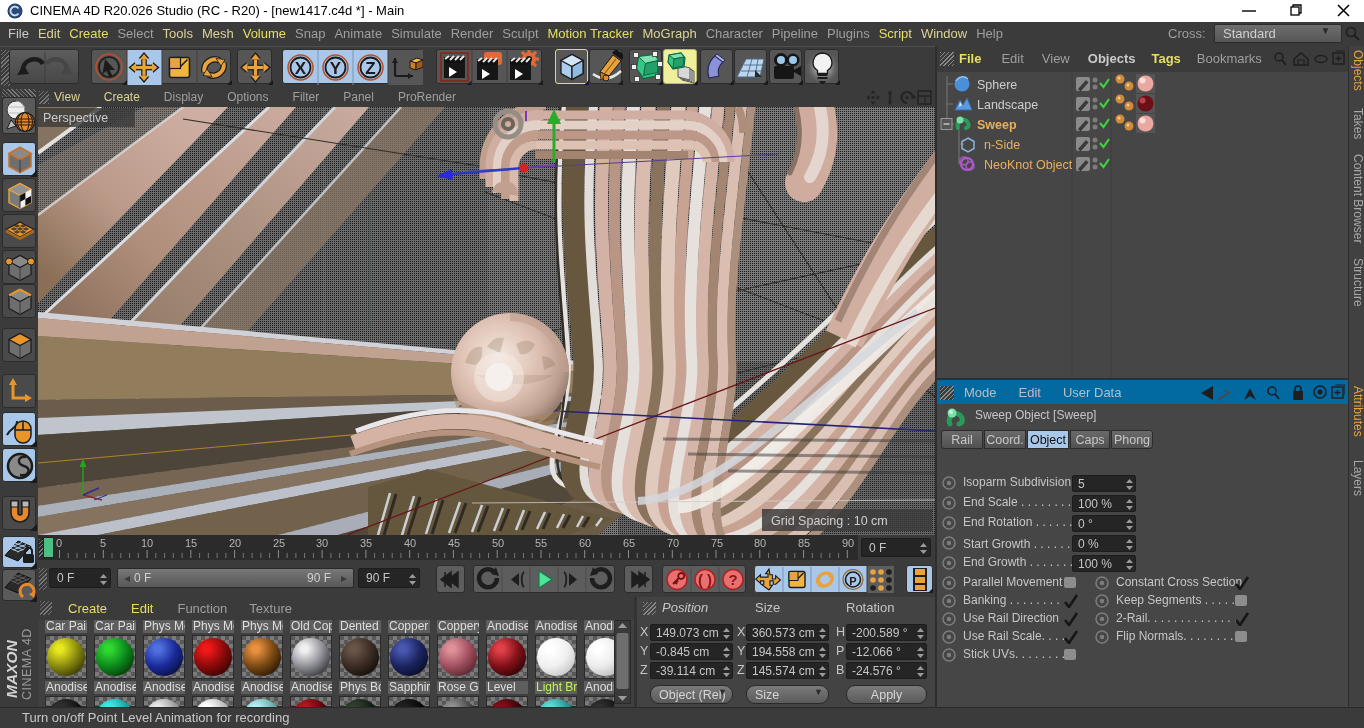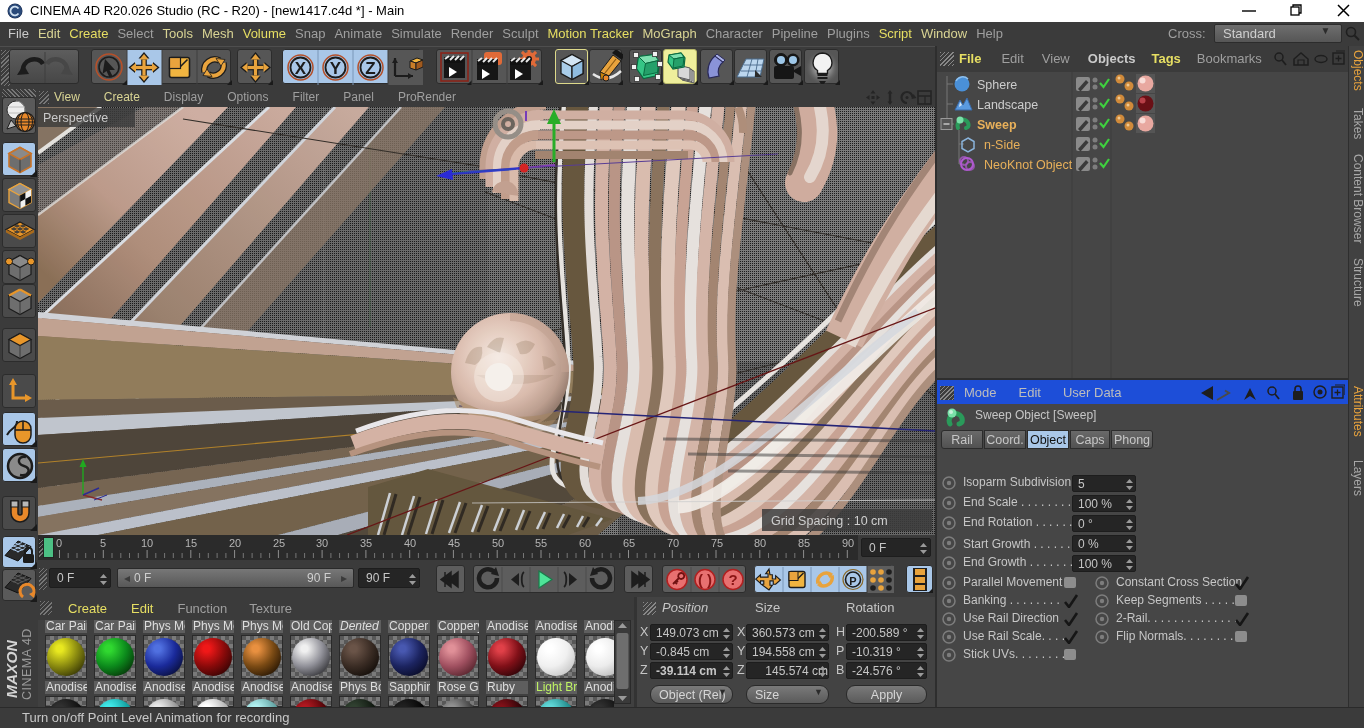--- a/index.html
+++ b/index.html
@@ -879,21 +879,21 @@
         <div class="abs" style="left:1px;top:2px;width:38px;height:38px;border-radius:50%;background:radial-gradient(circle at 33% 28%,#b0f0f0 0 12%,#60a0a0 55%,#111 88%);"></div>
       </div>
       <div class="abs" style="left:252px;top:0px;width:42px;height:13px;background:#5e5e5e;color:#dedede;font-size:12px;line-height:13px;overflow:hidden;white-space:nowrap;padding-left:1px;">Old Cop</div>
       <div class="abs" style="left:252px;top:15px;width:42px;height:44px;border:1px solid #2a2a2a;background:repeating-conic-gradient(#7a7a7a 0 25%,#585858 0 50%) 0 0/8px 8px;">
         <div class="abs" style="left:1px;top:2px;width:38px;height:38px;border-radius:50%;background:radial-gradient(circle at 33% 28%,#f0f0f0 0 9%,#909098 48%,#38383c 82%);"></div>
       </div>
       <div class="abs" style="left:252px;top:61px;width:42px;height:13px;background:#5e5e5e;color:#dedede;font-size:12px;line-height:13px;overflow:hidden;white-space:nowrap;padding-left:1px;">Anodise</div>
       <div class="abs" style="left:252px;top:76px;width:42px;height:11px;border:1px solid #2a2a2a;background:repeating-conic-gradient(#7a7a7a 0 25%,#585858 0 50%) 0 0/8px 8px;">
         <div class="abs" style="left:1px;top:2px;width:38px;height:38px;border-radius:50%;background:radial-gradient(circle at 33% 28%,#b01820 0 12%,#500408 55%,#111 88%);"></div>
       </div>
-      <div class="abs" style="left:301px;top:0px;width:42px;height:13px;background:#5e5e5e;color:#dedede;font-size:12px;line-height:13px;overflow:hidden;white-space:nowrap;padding-left:1px;font-style:italic;">Dented</div>
+      <div class="abs" style="left:301px;top:0px;width:42px;height:13px;background:#5e5e5e;color:#dedede;font-size:12px;line-height:13px;overflow:hidden;white-space:nowrap;padding-left:1px;">Dented</div>
       <div class="abs" style="left:301px;top:15px;width:42px;height:44px;border:1px solid #2a2a2a;background:repeating-conic-gradient(#7a7a7a 0 25%,#585858 0 50%) 0 0/8px 8px;">
         <div class="abs" style="left:1px;top:2px;width:38px;height:38px;border-radius:50%;background:radial-gradient(circle at 33% 28%,#6a5448 0 9%,#3a2c24 48%,#140e0a 82%);"></div>
       </div>
       <div class="abs" style="left:301px;top:61px;width:42px;height:13px;background:#5e5e5e;color:#dedede;font-size:12px;line-height:13px;overflow:hidden;white-space:nowrap;padding-left:1px;">Phys Bo</div>
       <div class="abs" style="left:301px;top:76px;width:42px;height:11px;border:1px solid #2a2a2a;background:repeating-conic-gradient(#7a7a7a 0 25%,#585858 0 50%) 0 0/8px 8px;">
         <div class="abs" style="left:1px;top:2px;width:38px;height:38px;border-radius:50%;background:radial-gradient(circle at 33% 28%,#304030 0 12%,#101810 55%,#111 88%);"></div>
       </div>
       <div class="abs" style="left:350px;top:0px;width:42px;height:13px;background:#5e5e5e;color:#dedede;font-size:12px;line-height:13px;overflow:hidden;white-space:nowrap;padding-left:1px;">Copper</div>
       <div class="abs" style="left:350px;top:15px;width:42px;height:44px;border:1px solid #2a2a2a;background:repeating-conic-gradient(#7a7a7a 0 25%,#585858 0 50%) 0 0/8px 8px;">
         <div class="abs" style="left:1px;top:2px;width:38px;height:38px;border-radius:50%;background:radial-gradient(circle at 33% 28%,#4858b0 0 9%,#1c2460 48%,#0a0c28 82%);"></div>
@@ -907,21 +907,21 @@
         <div class="abs" style="left:1px;top:2px;width:38px;height:38px;border-radius:50%;background:radial-gradient(circle at 33% 28%,#e09098 0 9%,#a05060 48%,#58252e 82%);"></div>
       </div>
       <div class="abs" style="left:399px;top:61px;width:42px;height:13px;background:#5e5e5e;color:#dedede;font-size:12px;line-height:13px;overflow:hidden;white-space:nowrap;padding-left:1px;">Rose Gl</div>
       <div class="abs" style="left:399px;top:76px;width:42px;height:11px;border:1px solid #2a2a2a;background:repeating-conic-gradient(#7a7a7a 0 25%,#585858 0 50%) 0 0/8px 8px;">
         <div class="abs" style="left:1px;top:2px;width:38px;height:38px;border-radius:50%;background:radial-gradient(circle at 33% 28%,#909090 0 12%,#404040 55%,#111 88%);"></div>
       </div>
       <div class="abs" style="left:448px;top:0px;width:42px;height:13px;background:#5e5e5e;color:#dedede;font-size:12px;line-height:13px;overflow:hidden;white-space:nowrap;padding-left:1px;">Anodise</div>
       <div class="abs" style="left:448px;top:15px;width:42px;height:44px;border:1px solid #2a2a2a;background:repeating-conic-gradient(#7a7a7a 0 25%,#585858 0 50%) 0 0/8px 8px;">
         <div class="abs" style="left:1px;top:2px;width:38px;height:38px;border-radius:50%;background:radial-gradient(circle at 33% 28%,#e04048 0 9%,#801018 48%,#300408 82%);"></div>
       </div>
-      <div class="abs" style="left:448px;top:61px;width:42px;height:13px;background:#5e5e5e;color:#dedede;font-size:12px;line-height:13px;overflow:hidden;white-space:nowrap;padding-left:1px;">Ruby</div>
+      <div class="abs" style="left:448px;top:61px;width:42px;height:13px;background:#5e5e5e;color:#dedede;font-size:12px;line-height:13px;overflow:hidden;white-space:nowrap;padding-left:1px;">Level</div>
       <div class="abs" style="left:448px;top:76px;width:42px;height:11px;border:1px solid #2a2a2a;background:repeating-conic-gradient(#7a7a7a 0 25%,#585858 0 50%) 0 0/8px 8px;">
         <div class="abs" style="left:1px;top:2px;width:38px;height:38px;border-radius:50%;background:radial-gradient(circle at 33% 28%,#801018 0 12%,#300408 55%,#111 88%);"></div>
       </div>
       <div class="abs" style="left:497px;top:0px;width:42px;height:13px;background:#5e5e5e;color:#dedede;font-size:12px;line-height:13px;overflow:hidden;white-space:nowrap;padding-left:1px;">Anodise</div>
       <div class="abs" style="left:497px;top:15px;width:42px;height:44px;border:1px solid #2a2a2a;background:repeating-conic-gradient(#7a7a7a 0 25%,#585858 0 50%) 0 0/8px 8px;">
         <div class="abs" style="left:1px;top:2px;width:38px;height:38px;border-radius:50%;background:radial-gradient(circle at 33% 28%,#ffffff 0 9%,#f0f0f0 48%,#c8c8c8 82%);"></div>
       </div>
       <div class="abs" style="left:497px;top:61px;width:42px;height:13px;background:#5e5e5e;color:#bef264;font-size:12px;line-height:13px;overflow:hidden;white-space:nowrap;padding-left:1px;">Light Br</div>
       <div class="abs" style="left:497px;top:76px;width:42px;height:11px;border:1px solid #2a2a2a;background:repeating-conic-gradient(#7a7a7a 0 25%,#585858 0 50%) 0 0/8px 8px;">
         <div class="abs" style="left:1px;top:2px;width:38px;height:38px;border-radius:50%;background:radial-gradient(circle at 33% 28%,#60d8d8 0 12%,#208888 55%,#111 88%);"></div>
@@ -964,29 +964,29 @@
         </svg></div>
       <div class="abs" style="left:3px;top:46px;color:#c6c6c6;font-size:12.5px;line-height:17px;">Y</div>
       <div class="field" style="left:13px;top:46px;width:83px;height:17px;line-height:16px;"><span style="margin-left:5px;">-0.845 cm</span><svg style="position:absolute;right:2px;top:3px;" width="7" height="11">
           <path d="M3.5 0L7 4H0zM3.5 11L0 7h7z" fill="#9a9a9a"></path>
         </svg></div>
       <div class="abs" style="left:100px;top:46px;color:#c6c6c6;font-size:12.5px;line-height:17px;">Y</div>
       <div class="field" style="left:109px;top:46px;width:83px;height:17px;line-height:16px;"><span style="margin-left:5px;">194.558 cm</span><svg style="position:absolute;right:2px;top:3px;" width="7" height="11">
           <path d="M3.5 0L7 4H0zM3.5 11L0 7h7z" fill="#9a9a9a"></path>
         </svg></div>
       <div class="abs" style="left:199px;top:46px;color:#c6c6c6;font-size:12.5px;line-height:17px;">P</div>
-      <div class="field" style="left:209px;top:46px;width:81px;height:17px;line-height:16px;"><span style="margin-left:5px;">-10.319 °</span><svg style="position:absolute;right:2px;top:3px;" width="7" height="11">
+      <div class="field" style="left:209px;top:46px;width:81px;height:17px;line-height:16px;"><span style="margin-left:5px;">-12.066 °</span><svg style="position:absolute;right:2px;top:3px;" width="7" height="11">
           <path d="M3.5 0L7 4H0zM3.5 11L0 7h7z" fill="#9a9a9a"></path>
         </svg></div>
       <div class="abs" style="left:3px;top:65px;color:#c6c6c6;font-size:12.5px;line-height:17px;">Z</div>
-      <div class="field" style="left:13px;top:65px;width:83px;height:17px;line-height:16px;font-weight:bold;"><span style="margin-left:5px;">-39.114 cm</span><svg style="position:absolute;right:2px;top:3px;" width="7" height="11">
+      <div class="field" style="left:13px;top:65px;width:83px;height:17px;line-height:16px;"><span style="margin-left:5px;">-39.114 cm</span><svg style="position:absolute;right:2px;top:3px;" width="7" height="11">
           <path d="M3.5 0L7 4H0zM3.5 11L0 7h7z" fill="#9a9a9a"></path>
         </svg></div>
       <div class="abs" style="left:100px;top:65px;color:#c6c6c6;font-size:12.5px;line-height:17px;">Z</div>
-      <div class="field" style="left:109px;top:65px;width:83px;height:17px;line-height:16px;text-align:right;"><span style="margin-left:5px;">145.574 cm</span><svg style="position:absolute;right:2px;top:3px;" width="7" height="11">
+      <div class="field" style="left:109px;top:65px;width:83px;height:17px;line-height:16px;"><span style="margin-left:5px;">145.574 cm</span><svg style="position:absolute;right:2px;top:3px;" width="7" height="11">
           <path d="M3.5 0L7 4H0zM3.5 11L0 7h7z" fill="#9a9a9a"></path>
         </svg></div>
       <div class="abs" style="left:199px;top:65px;color:#c6c6c6;font-size:12.5px;line-height:17px;">B</div>
       <div class="field" style="left:209px;top:65px;width:81px;height:17px;line-height:16px;"><span style="margin-left:5px;">-24.576 °</span><svg style="position:absolute;right:2px;top:3px;" width="7" height="11">
           <path d="M3.5 0L7 4H0zM3.5 11L0 7h7z" fill="#9a9a9a"></path>
         </svg></div>
     </div>
 <div class="abs" style="left:13px;top:88px;width:83px;height:19px;background:linear-gradient(#7a7a7a,#5a5a5a);border:1px solid #2a2a2a;border-radius:9px;color:#d6d6d6;font-size:12.5px;line-height:18px;"><span style="margin-left:8px;">Object (Rel)</span><span style="position:absolute;right:5px;top:-3px;color:#2b2b2b;font-size:9px;">▼</span></div>
 <div class="abs" style="left:109px;top:88px;width:83px;height:19px;background:linear-gradient(#7a7a7a,#5a5a5a);border:1px solid #2a2a2a;border-radius:9px;color:#d6d6d6;font-size:12.5px;line-height:18px;"><span style="margin-left:8px;">Size</span><span style="position:absolute;right:5px;top:-3px;color:#2b2b2b;font-size:9px;">▼</span></div>
 <div class="abs" style="left:209px;top:88px;width:81px;height:19px;background:linear-gradient(#7a7a7a,#5a5a5a);border:1px solid #2a2a2a;border-radius:9px;color:#d6d6d6;font-size:12.5px;line-height:18px;text-align:center;">Apply</div>
@@ -1117,21 +1117,21 @@
             <circle cx="182" cy="6" r="1.5" fill="#f0c890"></circle>
             <circle cx="191" cy="13" r="1.5" fill="#f0c890"></circle>
             <rect x="199" y="2" width="19" height="19" fill="#555"></rect>
             <circle cx="208.5" cy="11.5" r="8" fill="#e8a8a0"></circle>
             <circle cx="205.5" cy="8.5" r="3" fill="#f8ddd8"></circle>
           </g>
 </g>
 </svg>
 </div>
 
-<div class="abs" style="left:0;top:332px;width:411px;height:26px;background:#1d4ed8;border-top:2px solid #2e2e2e;color:#bdbdbd;font-size:13px;line-height:25px;">
+<div class="abs" style="left:0;top:332px;width:411px;height:26px;background:#0369a1;border-top:2px solid #2e2e2e;color:#bdbdbd;font-size:13px;line-height:25px;">
 <div class="abs" style="left:3px;top:6px;width:14px;height:14px;background:repeating-linear-gradient(135deg,#888 0 1px,#3b3b3b 1px 3px);"></div>
 <span style="margin-left:27px;">Mode</span><span style="margin-left:22px;">Edit</span><span style="margin-left:22px;">User Data</span>
 <svg class="abs" style="left:262px;top:4px;" width="146" height="18" viewBox="0 0 146 18">
         <g fill="#1e1e1e">
           <path d="M14 2L2 9l12 7z"></path>
           <path d="M18 16l12-7-4-2.5" fill="none" stroke="#4a4a4a" stroke-width="2"></path>
           <path d="M45 16l6-12 6 12-6-4z"></path>
           <circle cx="73" cy="7" r="4" fill="none" stroke="#1e1e1e" stroke-width="1.5"></circle>
           <path d="M76 10l4 5" stroke="#1e1e1e" stroke-width="1.8"></path>
           <g transform="translate(94,1)">

